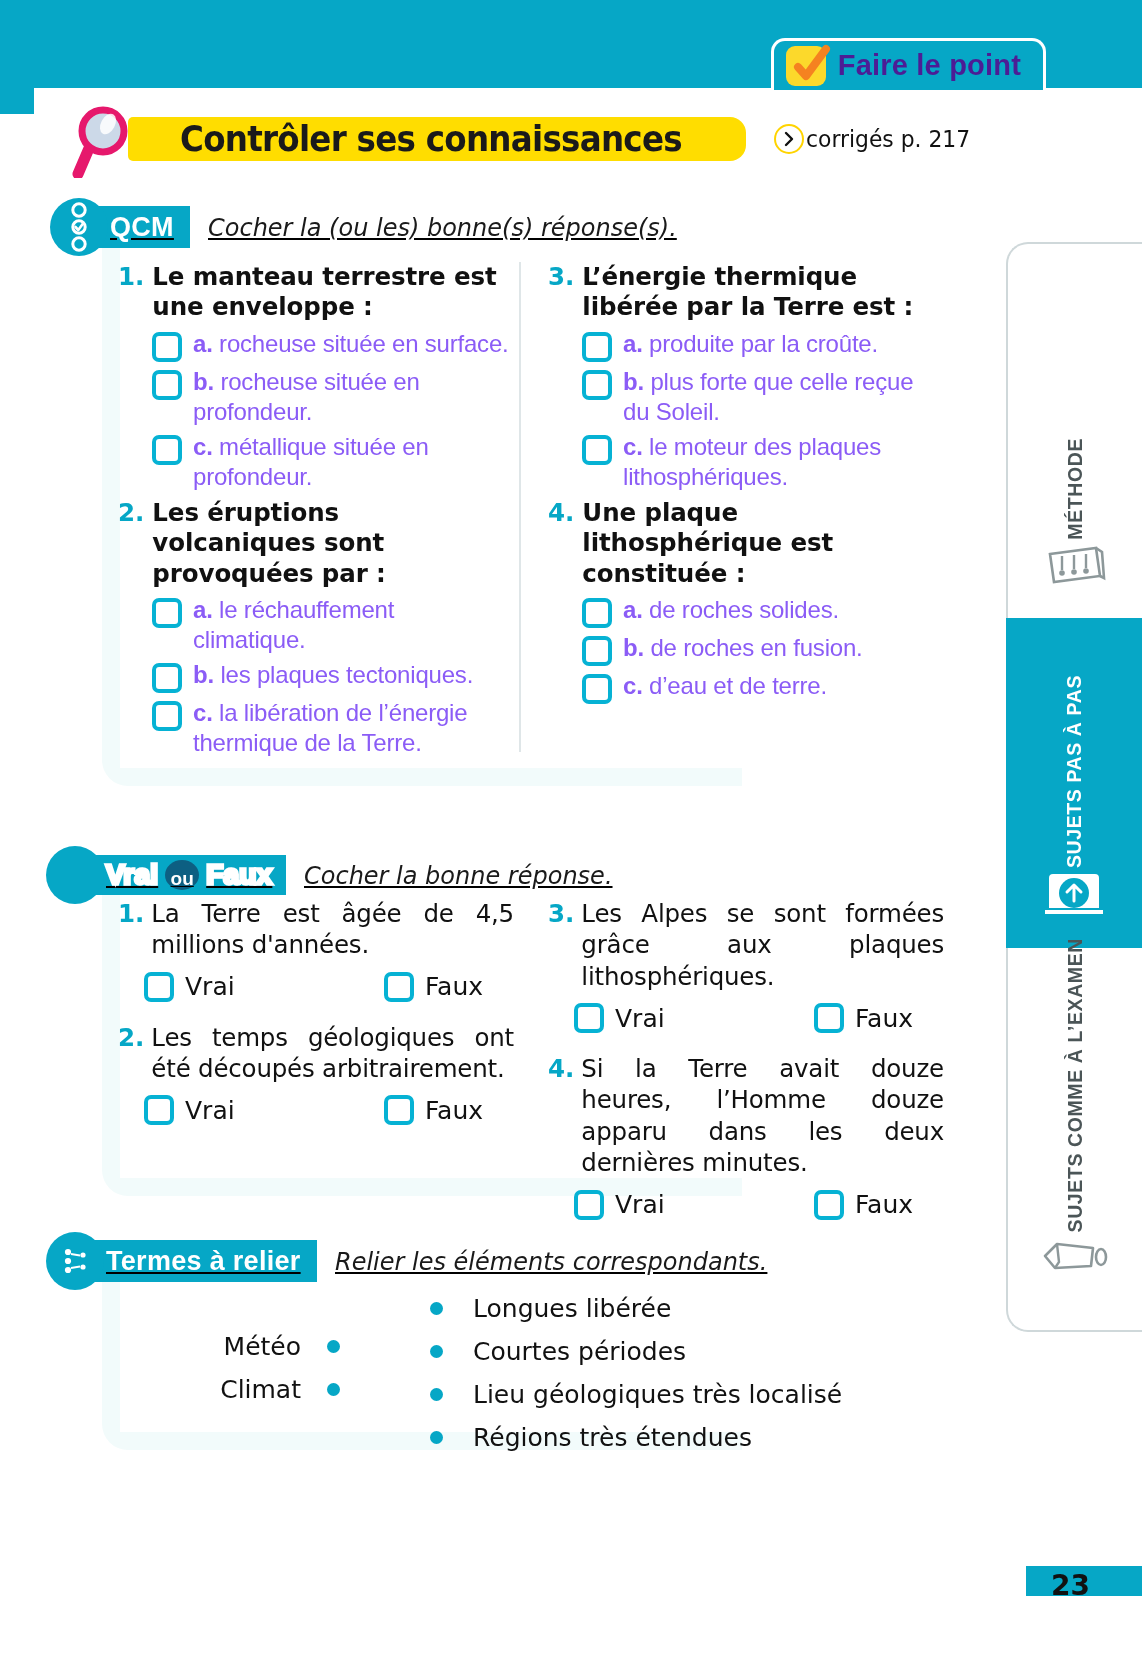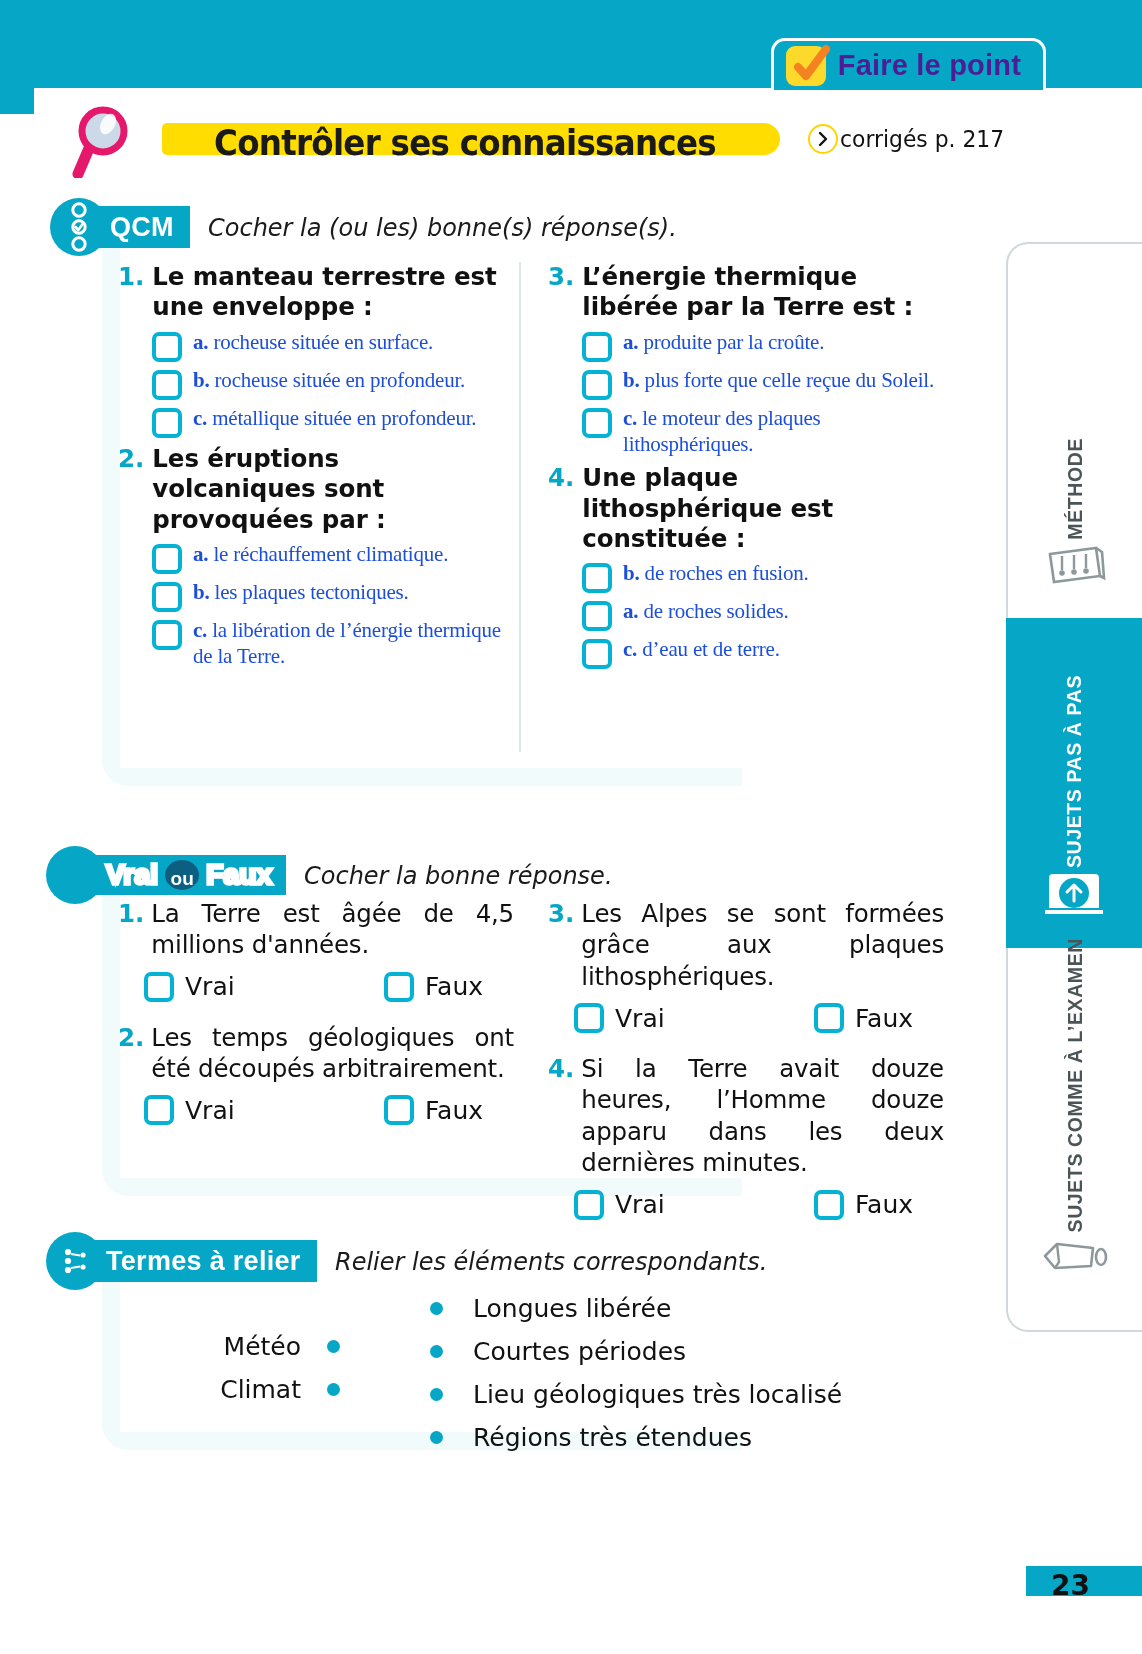--- a/index.html
+++ b/index.html
@@ -35,23 +35,23 @@
   .check-badge {
     width: 40px; height: 40px; border-radius: 9px;
     background: #fcd92b; position: relative; flex: 0 0 auto;
   }
   .check-badge svg { position: absolute; left: 2px; top: -2px; }
 
   
   .title-row { position: absolute; left: 72px; top: 104px; display: flex; align-items: center; }
   .magnifier { position: relative; width: 62px; height: 70px; flex: 0 0 auto; margin-right: -6px; z-index: 3; }
   .title-pill {
-    background: #ffdd00; height: 32px; border-radius: 5px 16px 16px 5px;
-    display: flex; align-items: flex-start; padding: 0 26px 0 52px;
-    position: relative; z-index: 2; margin-left: 34px;
+    background: #ffdd00; height: 44px; border-radius: 5px 16px 16px 5px;
+    display: flex; align-items: center; padding: 0 26px 0 52px;
+    position: relative; z-index: 2;
   }
   .title-pill span {
     font-family: "DejaVu Sans", sans-serif;
     font-size: 35px; font-weight: bold; color: #1a1a1a;
     letter-spacing: -0.8px; white-space: nowrap;
     transform: scaleX(.93); transform-origin: left center;
   }
   .corriges { display: flex; align-items: center; gap: 2px; margin-left: 28px; }
   .corriges-arrow {
     width: 30px; height: 30px; border-radius: 50%;
@@ -63,21 +63,21 @@
 
   
   .panel {
     position: absolute;
     background: #f2fbfb;
     border-radius: 0 0 0 26px;
   }
   .panel-inner { position: absolute; background: #ffffff; }
 
   
-  .badge-wrap { position: absolute; display: flex; align-items: center; z-index: 5; }
+  .badge-wrap { position: absolute; display: flex; align-items: center; z-index: 5; text-decoration: underline; }
   .badge-circle {
     width: 58px; height: 58px; border-radius: 50%; background: #06a7c6;
     display: flex; align-items: center; justify-content: center; flex: 0 0 auto;
     position: relative; z-index: 2;
   }
   .badge-tag {
     height: 42px; background: #06a7c6; display: flex; align-items: center;
     padding: 0 16px 0 26px; margin-left: -24px; position: relative; z-index: 1;
   }
   .badge-tag span { color: #fff; font-size: 27px; font-weight: bold; letter-spacing: .3px; white-space: nowrap; }
@@ -102,22 +102,22 @@
   .q-head { display: flex; font-size: 24.5px; font-weight: bold; color: #111;
             line-height: 1.24; font-family: "DejaVu Sans", sans-serif; }
   .q-num { color: #06a7c6; font-weight: bold; margin-right: 8px; flex: 0 0 auto; }
   .q-text { letter-spacing: -0.1px; }
   .opts { margin-top: 6px; margin-left: 34px; }
   .opt { display: flex; align-items: flex-start; margin-bottom: 5px; }
   .cb {
     width: 30px; height: 30px; border: 4px solid #06b2d4; border-radius: 7px;
     background: #fff; flex: 0 0 auto; margin-right: 11px; margin-top: 3px;
   }
-  .opt-txt { font-size: 21px; line-height: 1.25; color: #1d4ed8;
-             font-family: Liberation Serif, serif; letter-spacing: -0.2px; }
+  .opt-txt { font-size: 24px; line-height: 1.25; color: #8b5cf6;
+             font-family: Liberation Sans, sans-serif; letter-spacing: -0.2px; }
   .opt-txt b { font-weight: bold; }
   .col-sep { position: absolute; width: 2px; background: #dfe6e8; }
 
   
   .vf-q { margin-bottom: 2px; }
   .vf-line { display: flex; font-size: 24.5px; color: #111; line-height: 1.28;
              font-family: "DejaVu Sans", sans-serif; }
   .vf-num { color: #06a7c6; font-weight: bold; margin-right: 7px; flex: 0 0 auto; }
   .vf-body { text-align: justify; letter-spacing: -0.2px; }
   .vf-answers { display: flex; margin: 11px 0 20px 26px; }
@@ -292,25 +292,25 @@
         </div>
       </div>
       <div class="q">
         <div class="q-head">
           <span class="q-num">4.</span>
           <span class="q-text">Une plaque lithosphérique est constituée :</span>
         </div>
         <div class="opts">
           <div class="opt">
             <div class="cb"></div>
+            <div class="opt-txt"><b>a.</b> de roches solides.</div>
+          </div>
+          <div class="opt">
+            <div class="cb"></div>
             <div class="opt-txt"><b>b.</b> de roches en fusion.</div>
-          </div>
-          <div class="opt">
-            <div class="cb"></div>
-            <div class="opt-txt"><b>a.</b> de roches solides.</div>
           </div>
           <div class="opt">
             <div class="cb"></div>
             <div class="opt-txt"><b>c.</b> d’eau et de terre.</div>
           </div>
         </div>
       </div>
     </div>
 
   <div class="panel" style="left:102px; top:886px; width:640px; height:310px;"></div>

